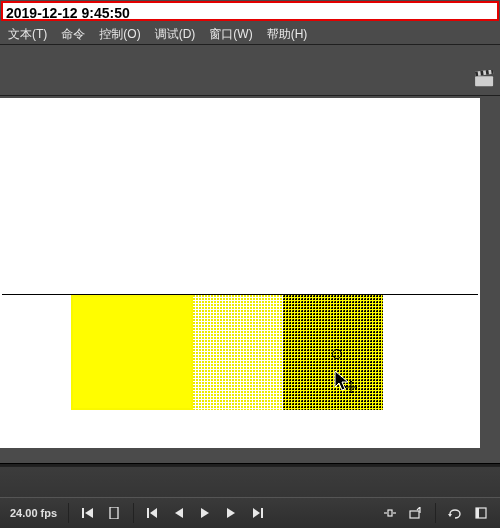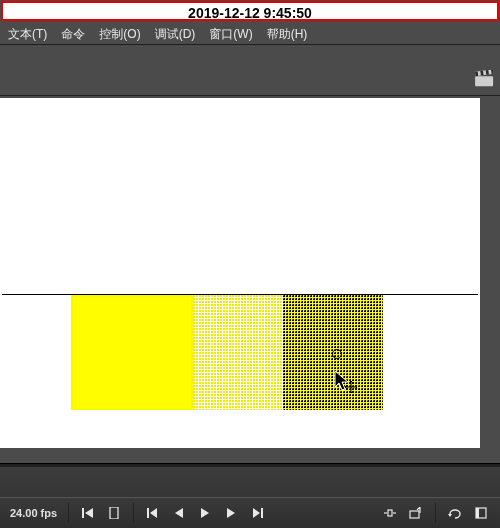--- a/index.html
+++ b/index.html
@@ -22,21 +22,20 @@
     border: 2px solid #e30000;
     background: #ffffff;
     color: #000;
     font-family: Arial, sans-serif;
     font-size: 14px;
     font-weight: bold;
     padding: 0 3px;
     line-height: 20px;
     z-index: 100;
     box-sizing: border-box;
-    text-align: center;
   }
   .menu-bar {
     position: absolute;
     top: 25px;
     left: 0;
     right: 0;
     height: 18px;
     background: #4b4b4b;
     display: flex;
     align-items: flex-end;

